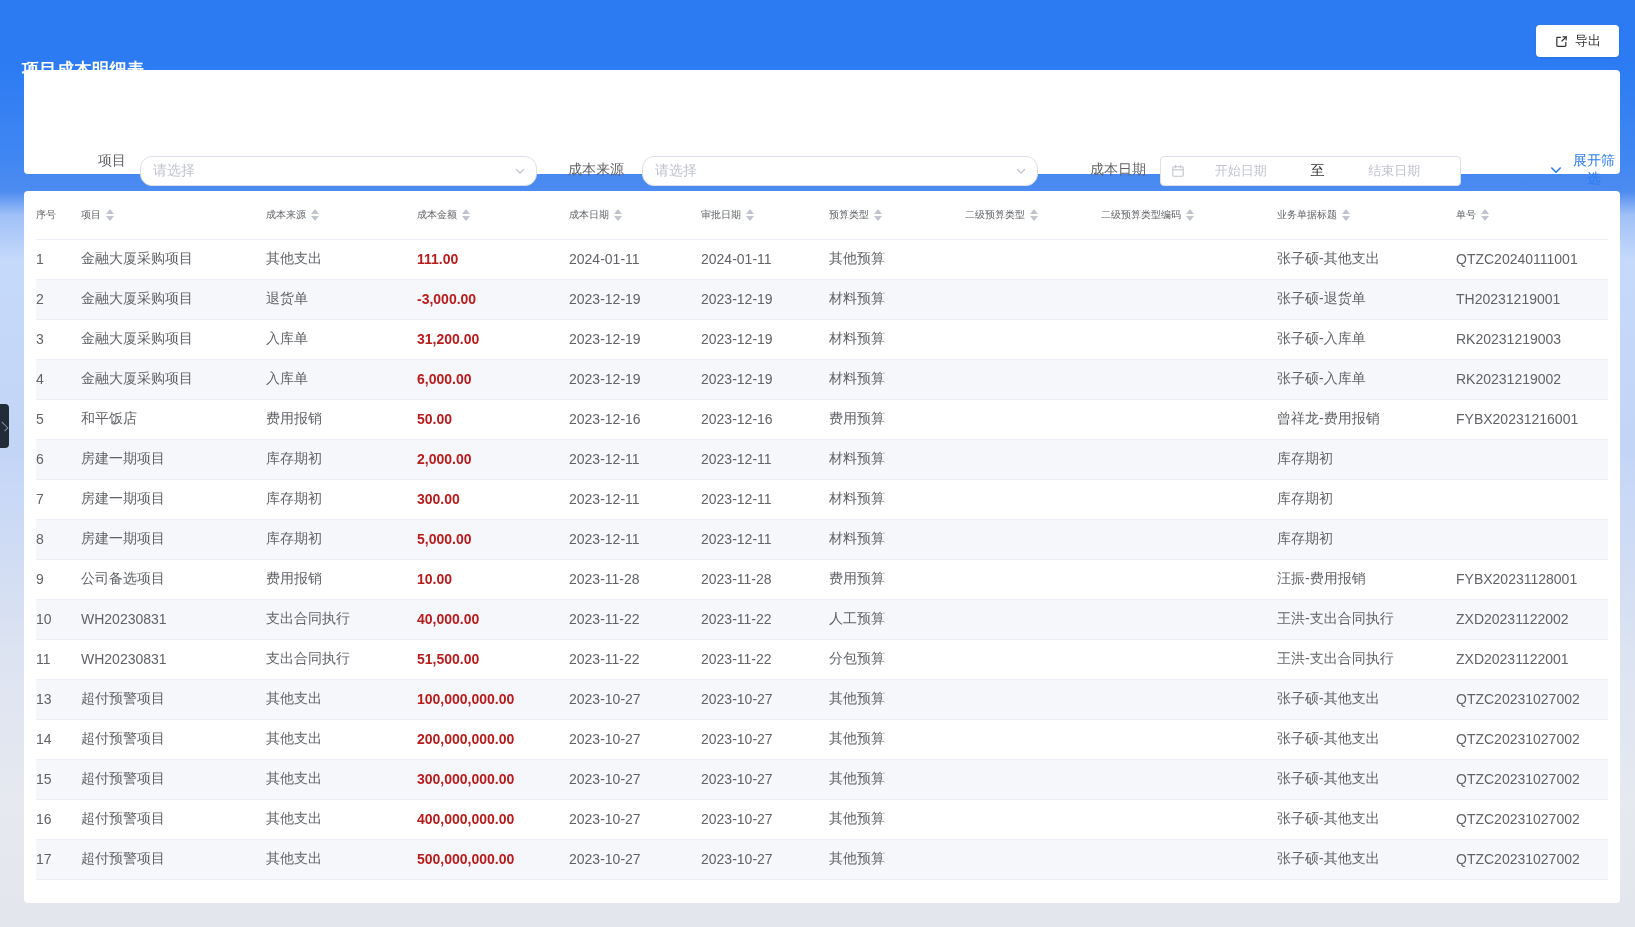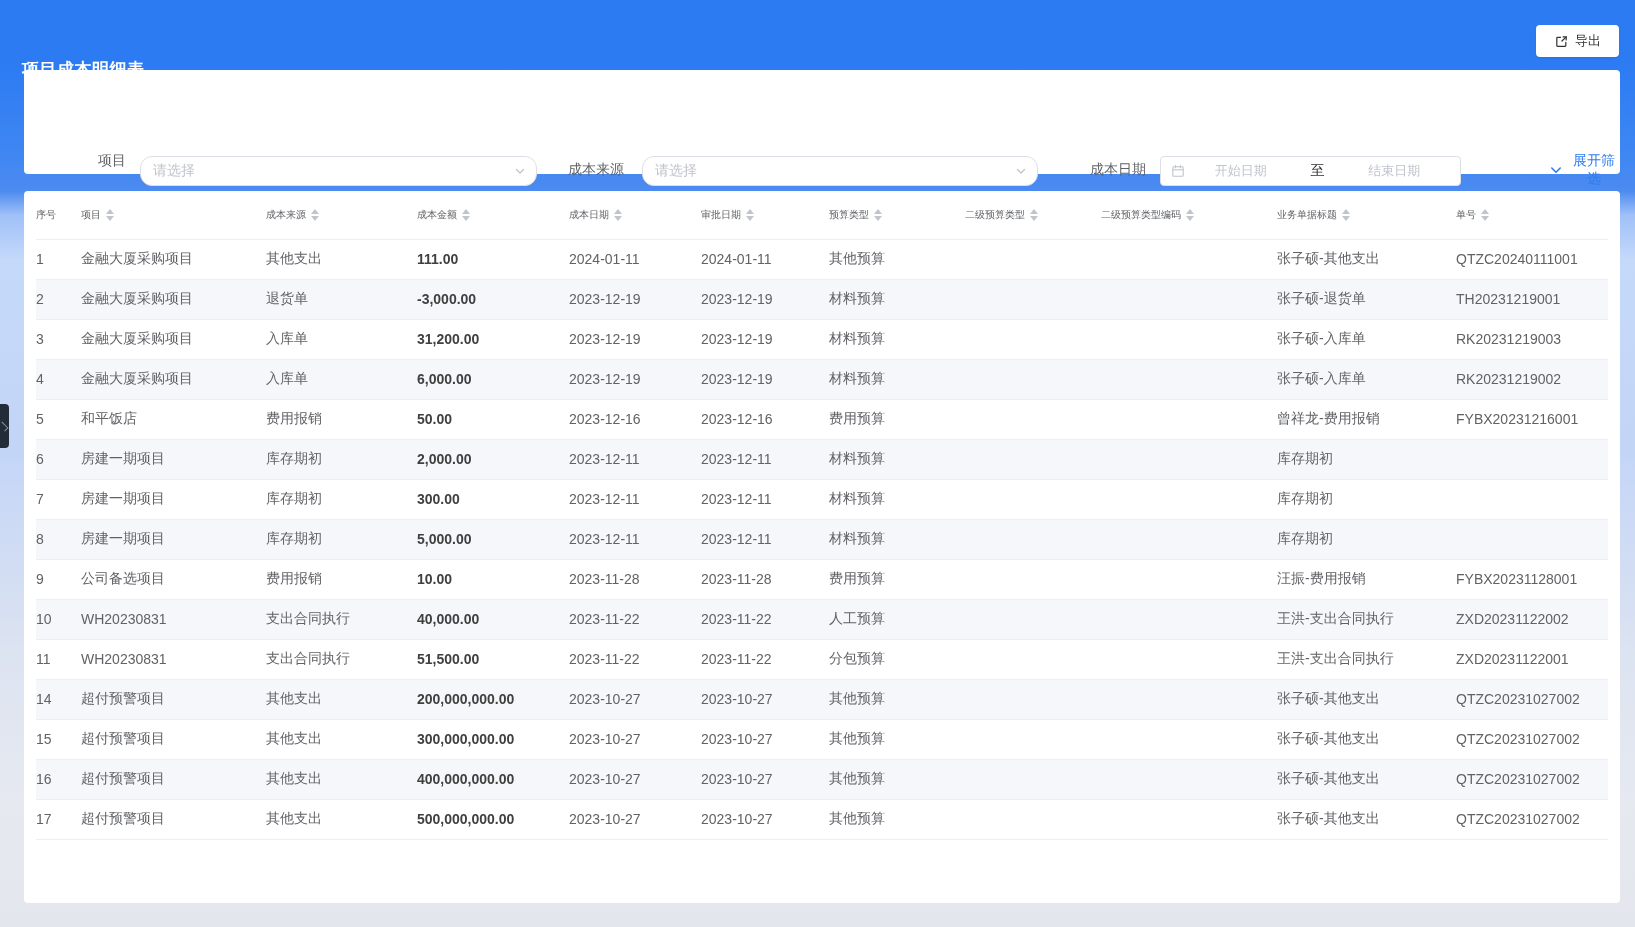--- a/index.html
+++ b/index.html
@@ -81,21 +81,21 @@
     height:48px; text-align:left; font-size:10px; font-weight:500; color:#606266;
     border-bottom:1px solid #ebeef5; padding:0 6px 0 0; cursor:pointer;
     white-space:nowrap; overflow:hidden;
   }
   thead th .th-inner { display:flex; align-items:center; gap:5px; }
   tbody td {
     height:40px; font-size:14px; color:#606266; border-bottom:1px solid #ebeef5;
     padding:0 6px 0 0; white-space:nowrap; overflow:hidden;
   }
   tbody tr:nth-child(even) { background:#f6f7fa; }
-  td.amount { color:#404040; font-weight:700; }
+  td.amount { color:#b91c1c; font-weight:700; }
   
   .carets { display:inline-flex; flex-direction:column; gap:2px; }
   .caret-up { width:0; height:0; border-left:4px solid transparent; border-right:4px solid transparent; border-bottom:5px solid #c0c4cc; }
   .caret-down { width:0; height:0; border-left:4px solid transparent; border-right:4px solid transparent; border-top:5px solid #c0c4cc; }
   
   .side-tab {
     position:absolute; left:0; top:404px; width:9px; height:44px;
     background:#222B38; border-radius:0 4px 4px 0; cursor:pointer; border:none;
   }
   .side-tab::after {
@@ -423,20 +423,33 @@
             <td class="amount">51,500.00</td>
             <td>2023-11-22</td>
             <td>2023-11-22</td>
             <td>分包预算</td>
             <td></td>
             <td></td>
             <td>王洪-支出合同执行</td>
             <td>ZXD20231122001</td>
           </tr>
           <tr>
+            <td>13</td>
+            <td>超付预警项目</td>
+            <td>其他支出</td>
+            <td class="amount">100,000,000.00</td>
+            <td>2023-10-27</td>
+            <td>2023-10-27</td>
+            <td>其他预算</td>
+            <td></td>
+            <td></td>
+            <td>张子硕-其他支出</td>
+            <td>QTZC20231027002</td>
+          </tr>
+          <tr>
             <td>14</td>
             <td>超付预警项目</td>
             <td>其他支出</td>
             <td class="amount">200,000,000.00</td>
             <td>2023-10-27</td>
             <td>2023-10-27</td>
             <td>其他预算</td>
             <td></td>
             <td></td>
             <td>张子硕-其他支出</td>

